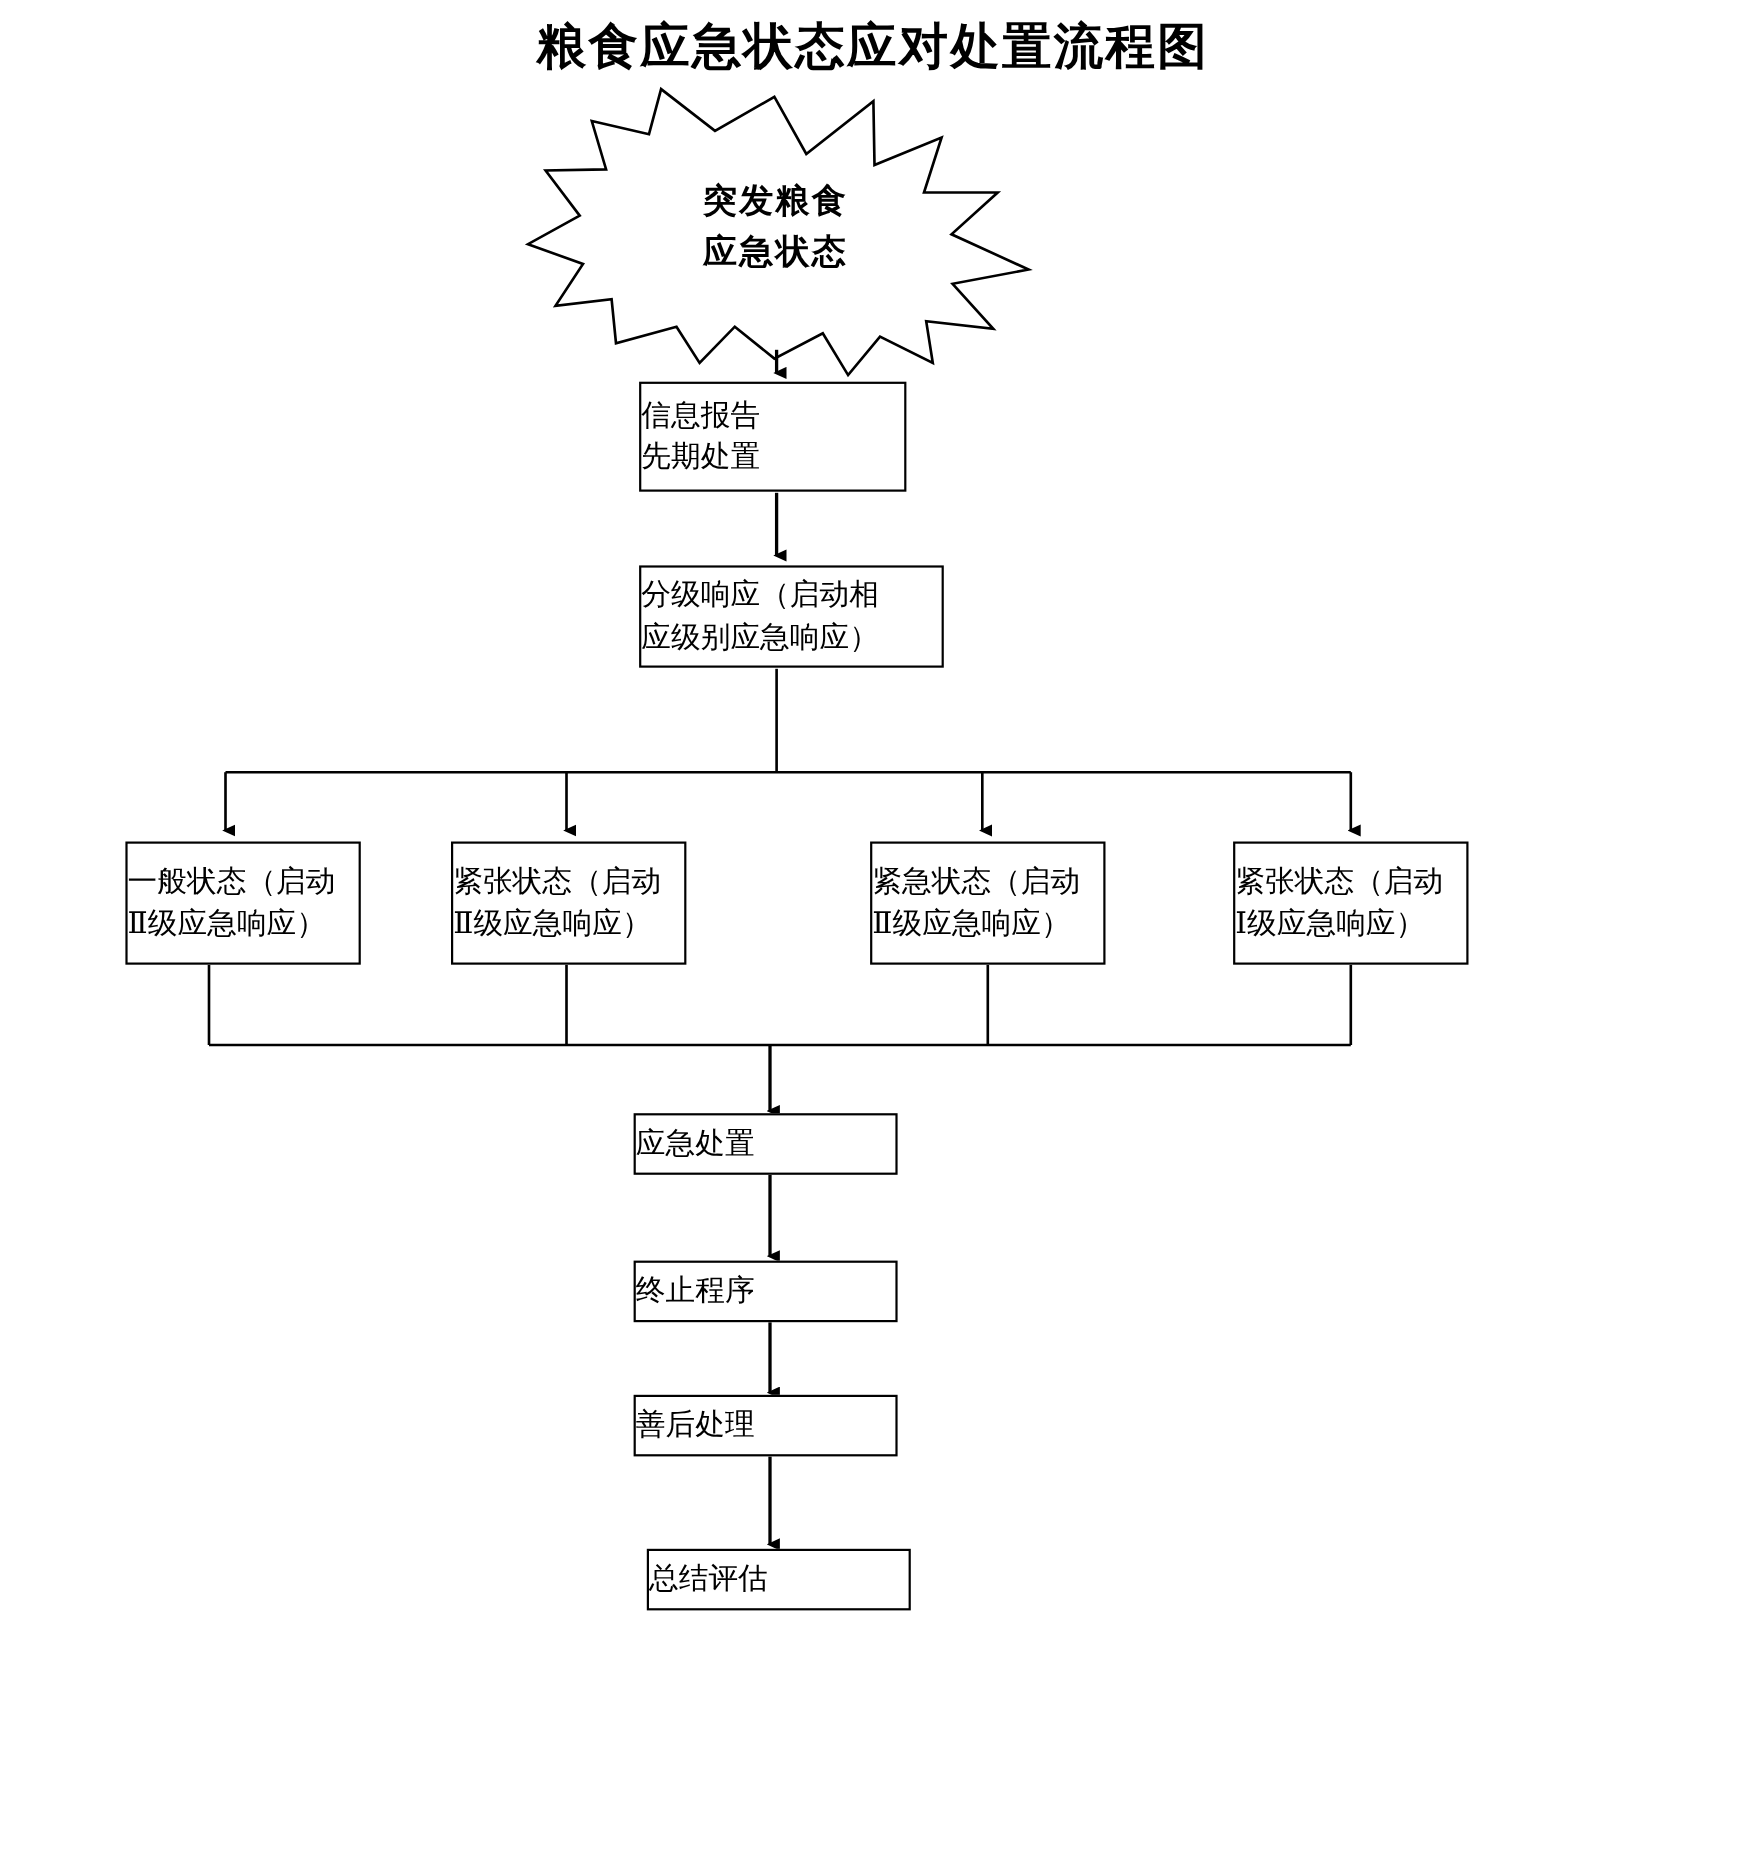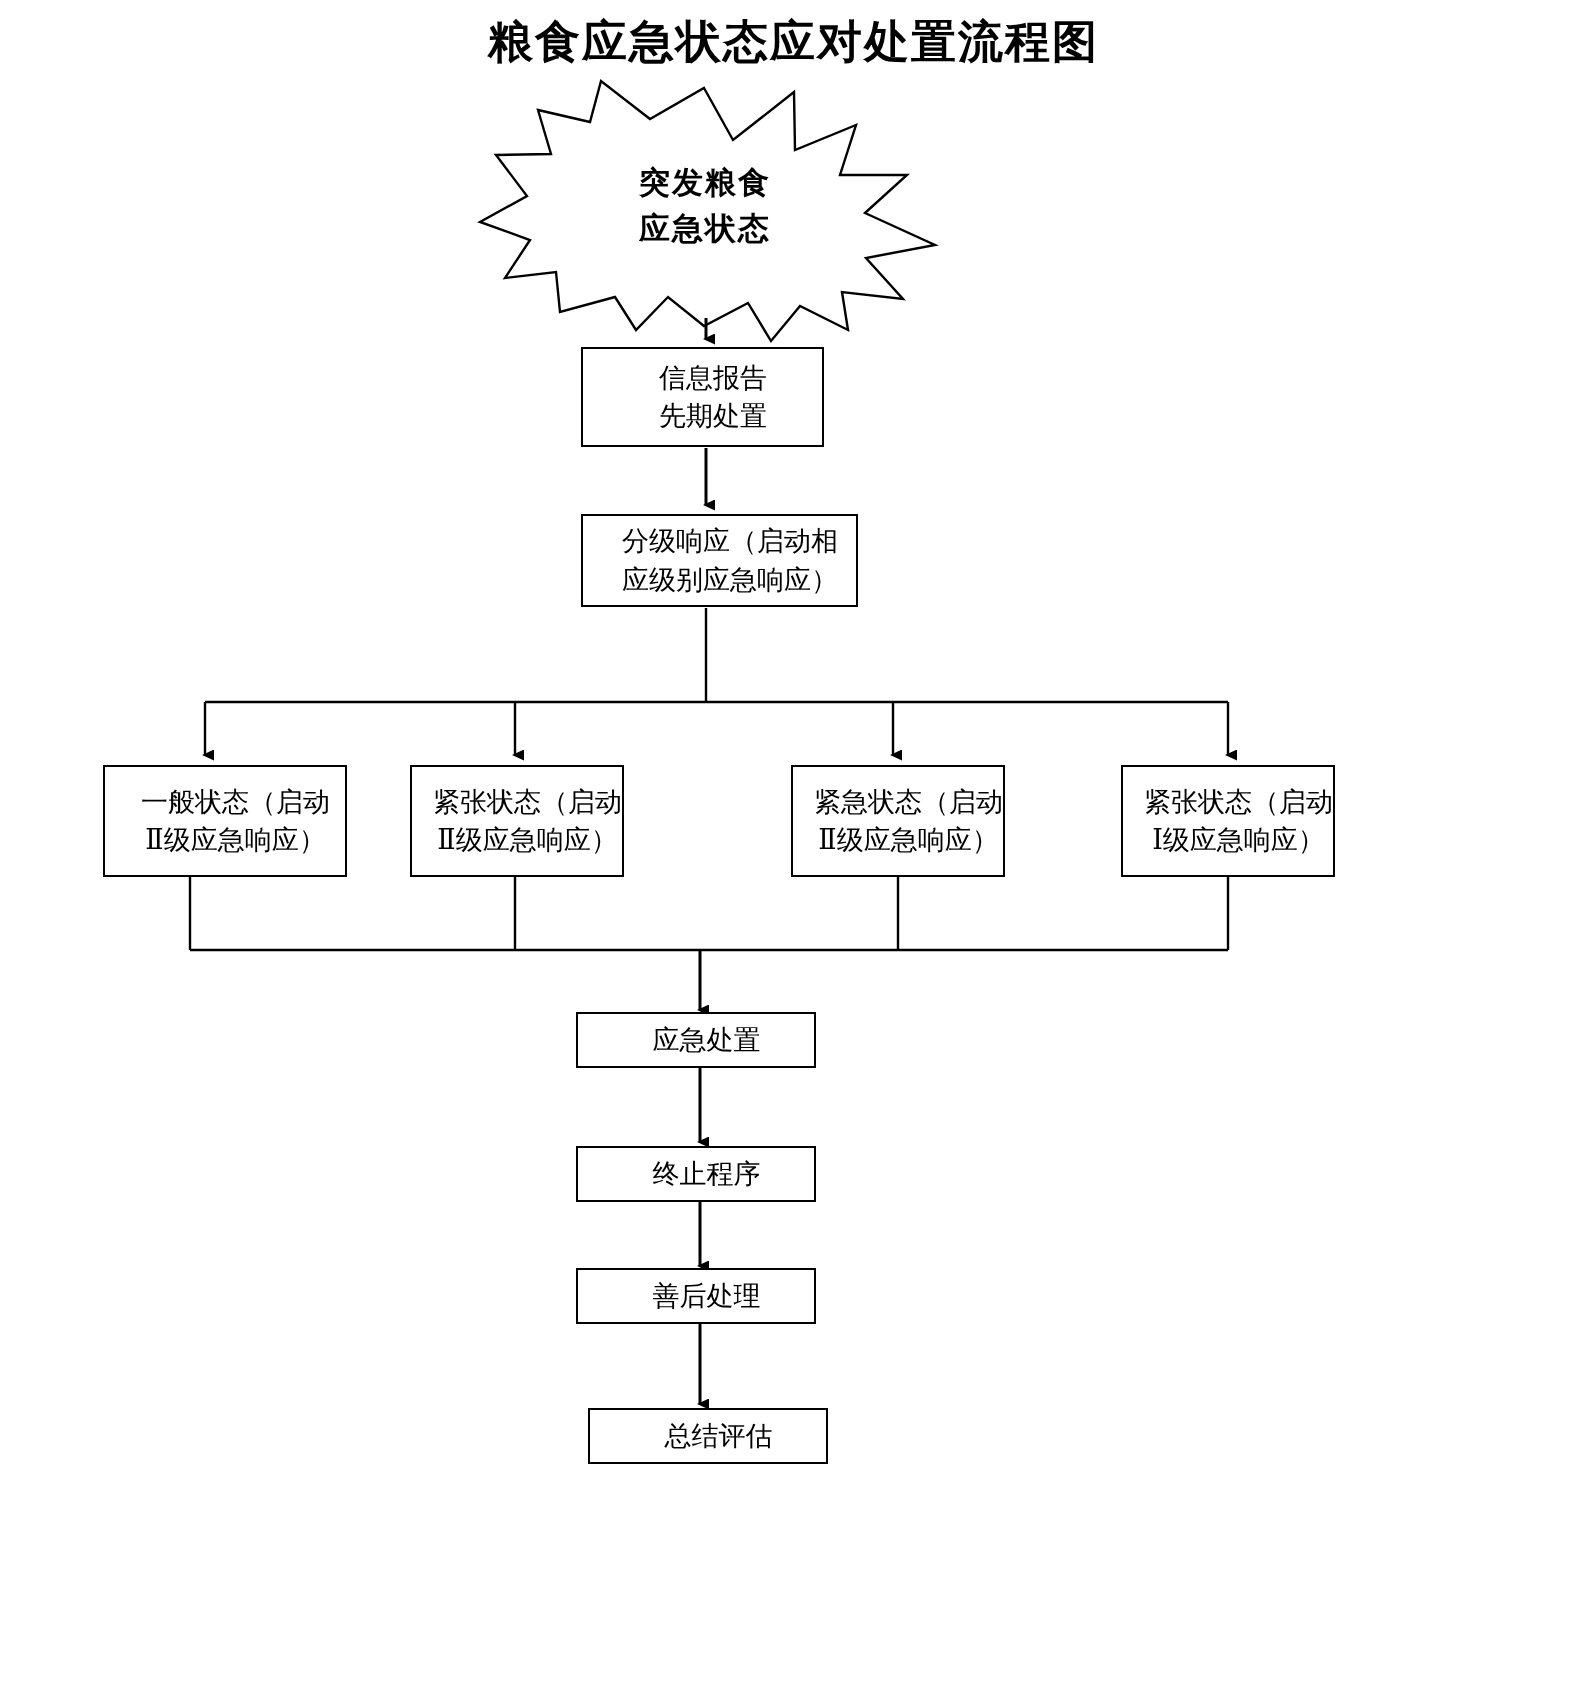--- a/index.html
+++ b/index.html
@@ -42,25 +42,24 @@
     position: absolute;
     box-sizing: border-box;
     border: 2px solid #000000;
     background: #ffffff;
     color: #000000;
     font-family: "DejaVu Serif", "Liberation Serif", serif;
     font-size: 27px;
     line-height: 1.42;
     display: flex;
     flex-direction: column;
-    align-items: center;
+    align-items: flex-start;
     justify-content: center;
     text-align: center;
     white-space: nowrap;
-    padding-left: 21px;
   }
   .node .line { display: block; }
   .burst-label {
     position: absolute;
     left: 560px;
     top: 160px;
     width: 290px;
     text-align: center;
     font-family: Liberation Serif, serif;
     font-weight: bold;
@@ -123,21 +122,21 @@
   <div class="node" style="left:581px; top:347px; width:243px; height:100px;">
     <span class="line">信息报告</span>
     <span class="line">先期处置</span>
   </div>
 
   <div class="node" style="left:581px; top:514px; width:277px; height:93px;">
     <span class="line">分级响应（启动相</span>
     <span class="line">应级别应急响应）</span>
   </div>
 
-  <div class="node" style="left:103px; top:765px; width:244px; height:112px;">
+  <div class="node" style="left:114px; top:765px; width:214px; height:112px;">
     <span class="line">一般状态（启动</span>
     <span class="line">Ⅱ级应急响应）</span>
   </div>
 
   <div class="node" style="left:410px; top:765px; width:214px; height:112px;">
     <span class="line">紧张状态（启动</span>
     <span class="line">Ⅱ级应急响应）</span>
   </div>
 
   <div class="node" style="left:791px; top:765px; width:214px; height:112px;">

